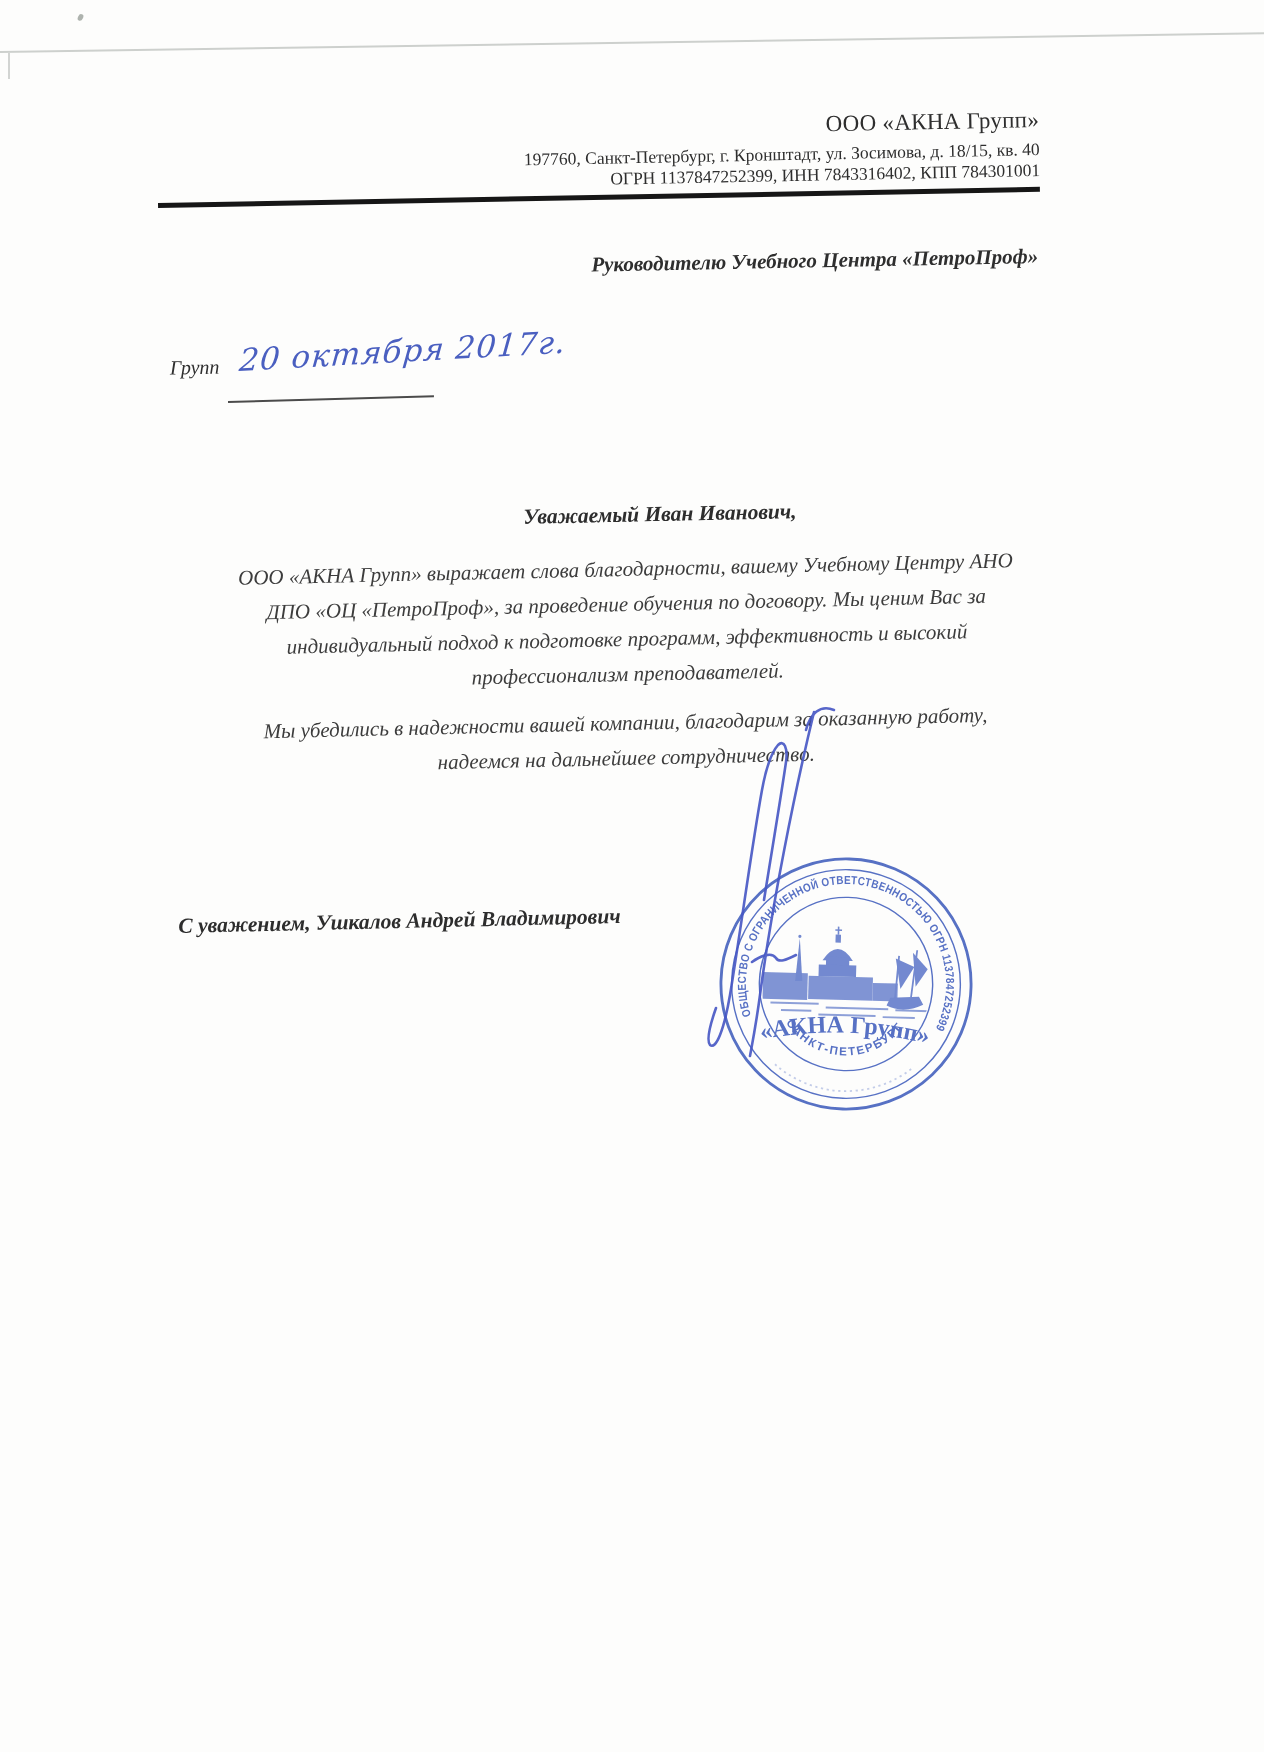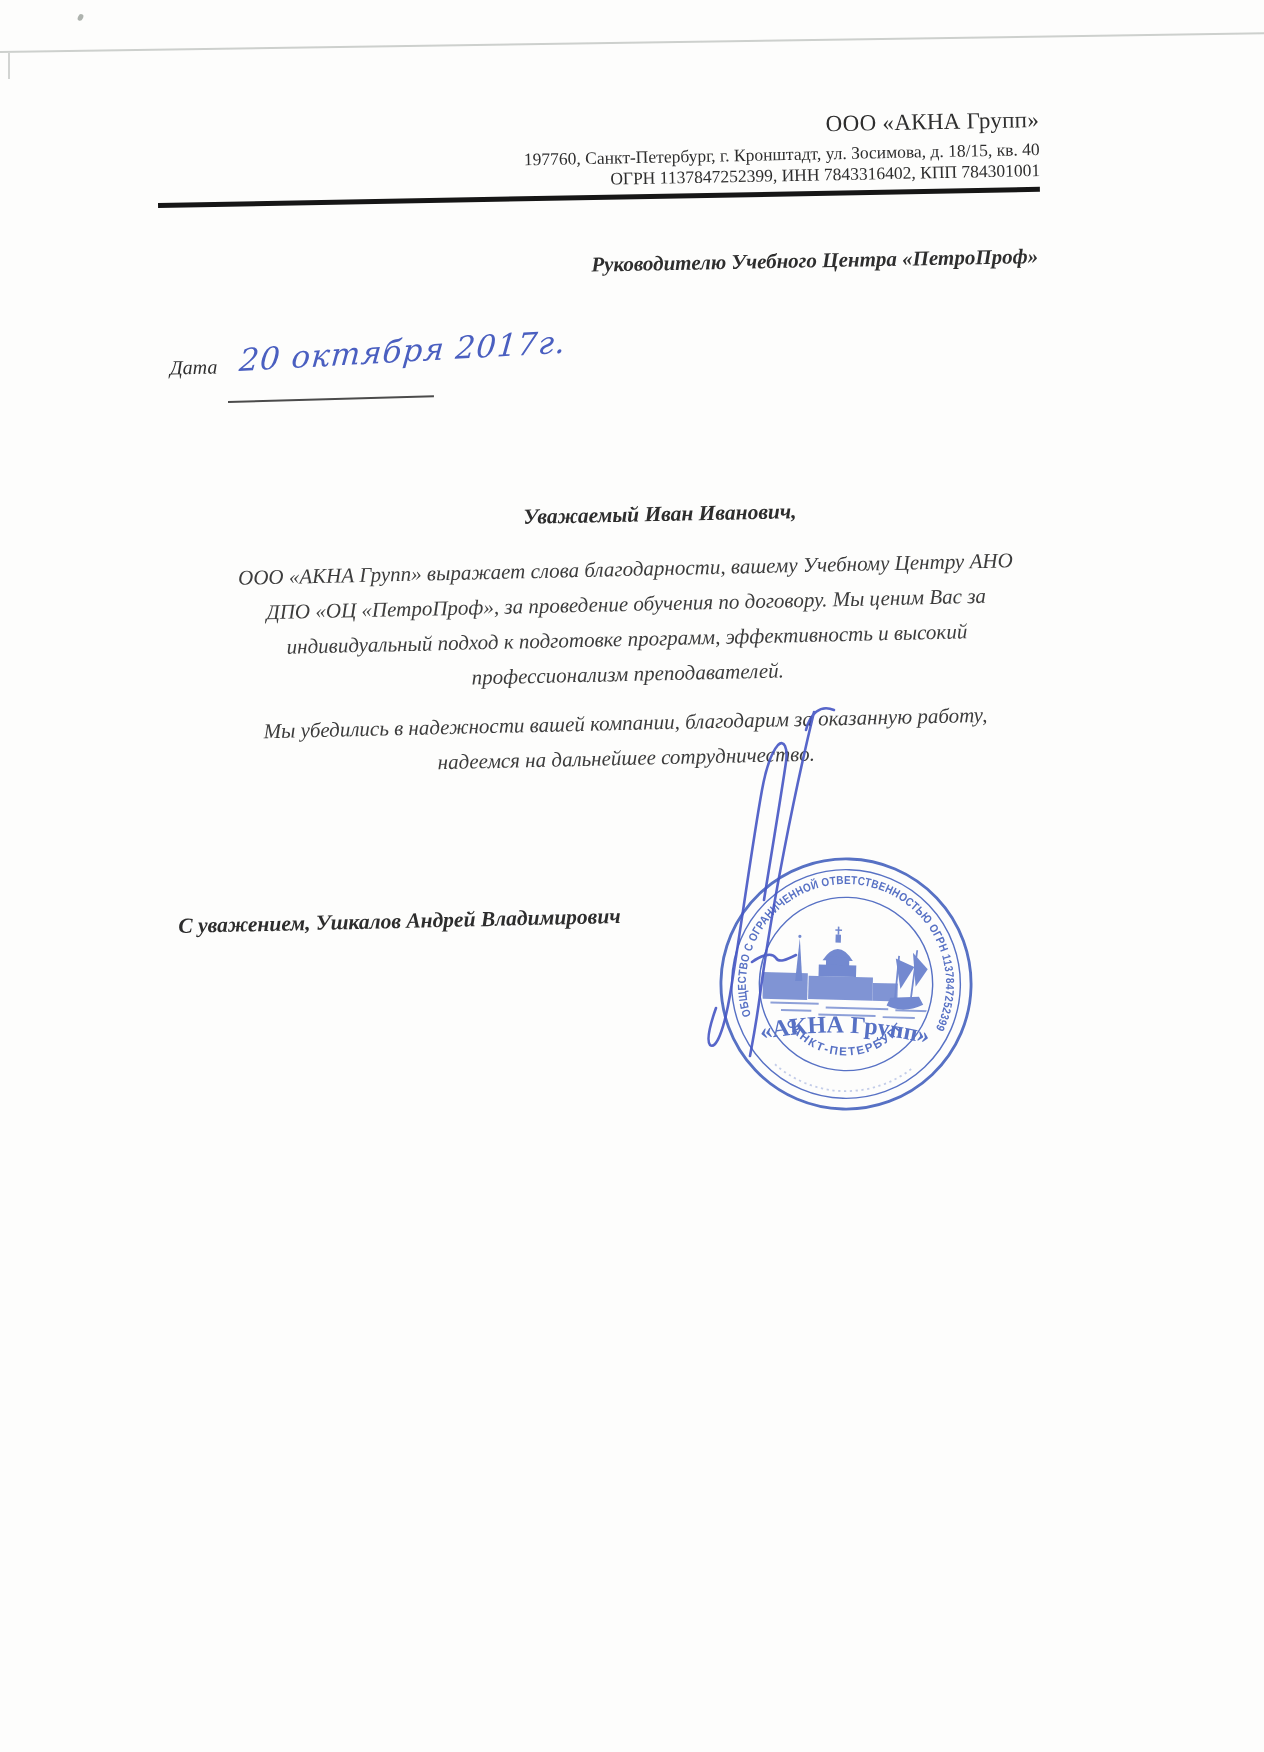--- a/index.html
+++ b/index.html
@@ -110,21 +110,21 @@
 <div class="abs header-block">
   <div class="header-company">ООО «АКНА Групп»</div>
   <div class="header-address">197760, Санкт-Петербург, г. Кронштадт, ул. Зосимова, д. 18/15, кв. 40</div>
   <div class="header-registration">ОГРН 1137847252399, ИНН 7843316402, КПП 784301001</div>
 </div>
 <div class="abs header-rule"></div>
 
 <div class="abs addressee">Руководителю Учебного Центра «ПетроПроф»</div>
 
 <div class="abs date-row">
-  <span class="date-label">Дата</span>
+  <span class="date-label">Групп</span>
 </div>
 <div class="abs date-hand">20 октября 2017г.</div>
 <div class="abs date-underline"></div>
 
 <div class="abs salutation">Уважаемый Иван Иванович,</div>
 
 <div class="abs para para1">
   <div>ООО «АКНА Групп» выражает слова благодарности, вашему Учебному Центру  АНО</div>
   <div>ДПО «ОЦ «ПетроПроф», за проведение обучения по договору. Мы ценим Вас за</div>
   <div>индивидуальный подход к подготовке программ, эффективность и высокий</div>

